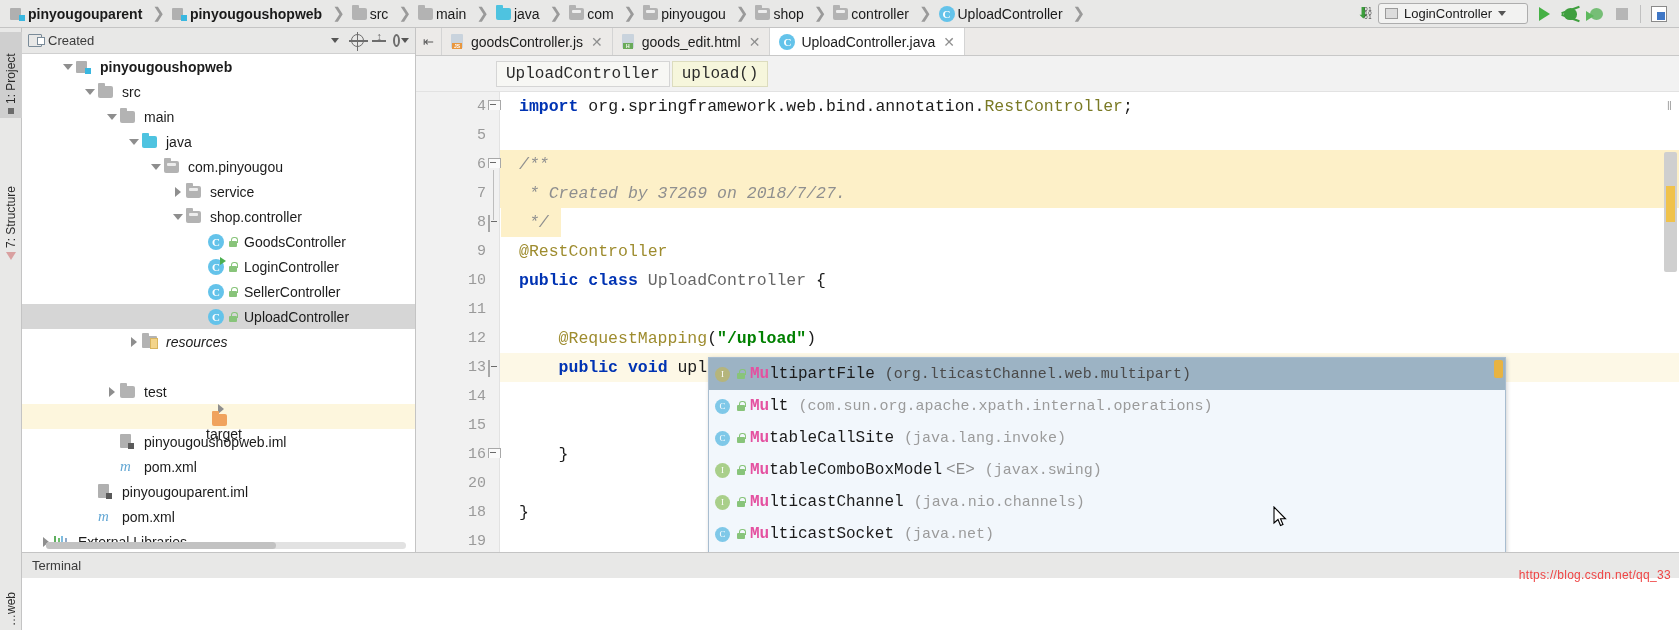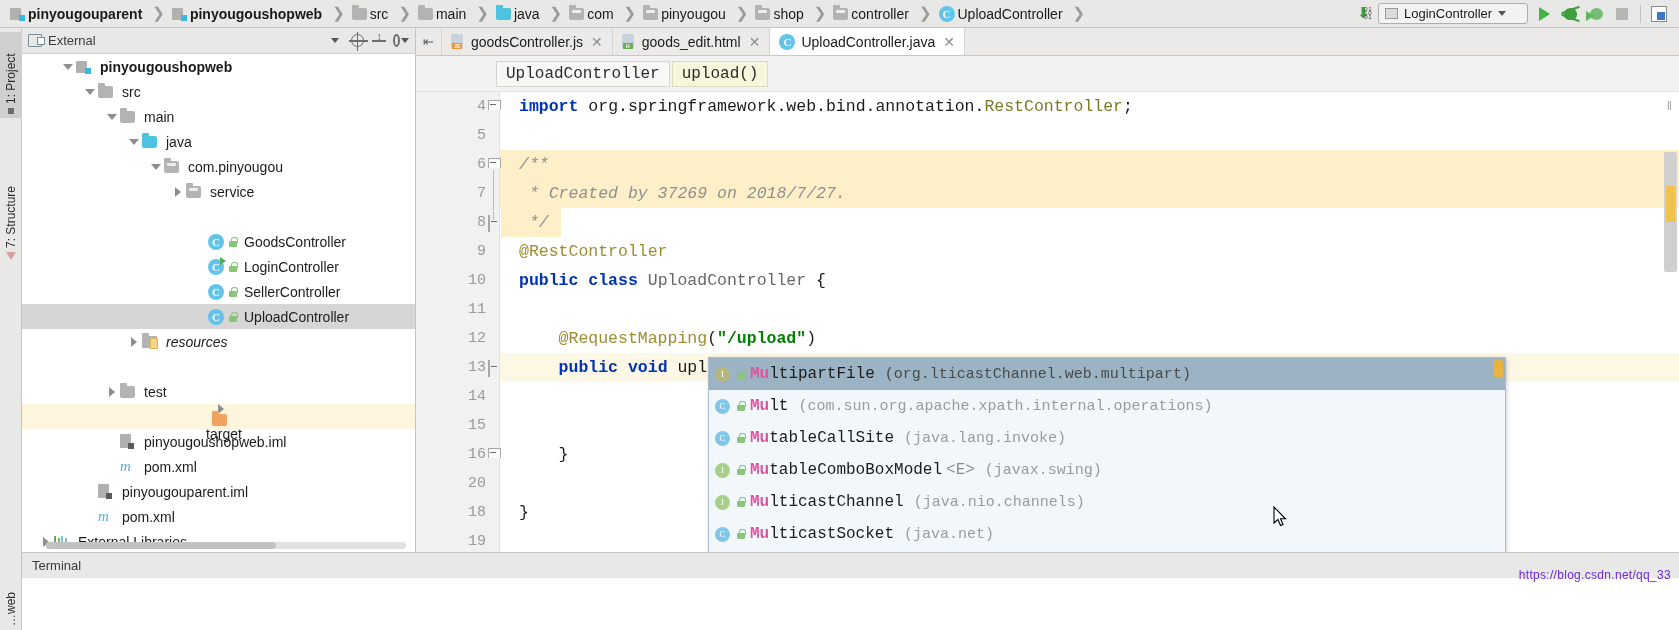--- a/index.html
+++ b/index.html
@@ -243,21 +243,21 @@
   .ac-name .m { color: #e451a0; font-weight: bold; }
   .ac-gen { color: #8c8c8c; }
   .ac-pkg { font-size: 15px; color: #9b9b9b; padding-left: 6px; }
   .acrow.sel .ac-pkg { color: #4a4a4a; }
   .ac-scroll { position:absolute; right:2px; top:2px; width:9px; height:18px; background:#e8b341; border-radius:2px;}
 
   .cursor-ptr { position: absolute; left: 857px; top: 414px; width: 14px; height: 21px; z-index: 50; }
 
   .watermark {
     position:absolute; right: 8px; bottom: 48px;
-    font-size: 12px; color: #6d28d9; letter-spacing: .3px;
+    font-size: 12px; color: #ef4444; letter-spacing: .3px;
     font-family: "Liberation Sans", sans-serif;
   }
 </style>
 </head>
 <body>
 
 <div id="app">
 
   <div class="navbar">
     <div class="crumbs">
@@ -368,21 +368,21 @@
       <span>7: Structure</span>
     </div>
     <div class="vtab vtab-web">
       <span>…web</span>
     </div>
   </div>
 
   <div class="projpanel">
     <div class="proj-header">
       <span class="ico ic-projlogo"></span>
-      <span class="title">External</span>
+      <span class="title">Created</span>
       <span class="hdr-ic">
           <span class="caret-dn"></span>
         </span>
       <span class="hdr-ic">
           <span class="ic-target"></span>
         </span>
       <span class="hdr-ic">
           <span class="ic-collapse"></span>
         </span>
       <span class="hdr-ic">
@@ -455,20 +455,30 @@
         <span class="indent" style="width:144px"></span>
         <span class="arrow">
             <span class="a-rt"></span>
           </span>
         <span class="ic-wrap">
             <span class="ico ic-folder pkg"></span>
           </span>
         <span class="lbl">service</span>
       </div>
 
+      <div class="trow" style="position: absolute; top: 150px; width: 394px;">
+        <span class="indent" style="width:144px"></span>
+        <span class="arrow">
+            <span class="a-dn"></span>
+          </span>
+        <span class="ic-wrap">
+            <span class="ico ic-folder pkg"></span>
+          </span>
+        <span class="lbl">shop.controller</span>
+      </div>
 
       <div class="trow" style="position: absolute; top: 175px; width: 394px;">
         <span class="indent" style="width:182px"></span>
         <span class="ic-wrap">
             <span class="ico ic-class">C</span>
           </span>
         <span class="lockmark"></span>
         <span class="lbl">GoodsController</span>
       </div>
 

